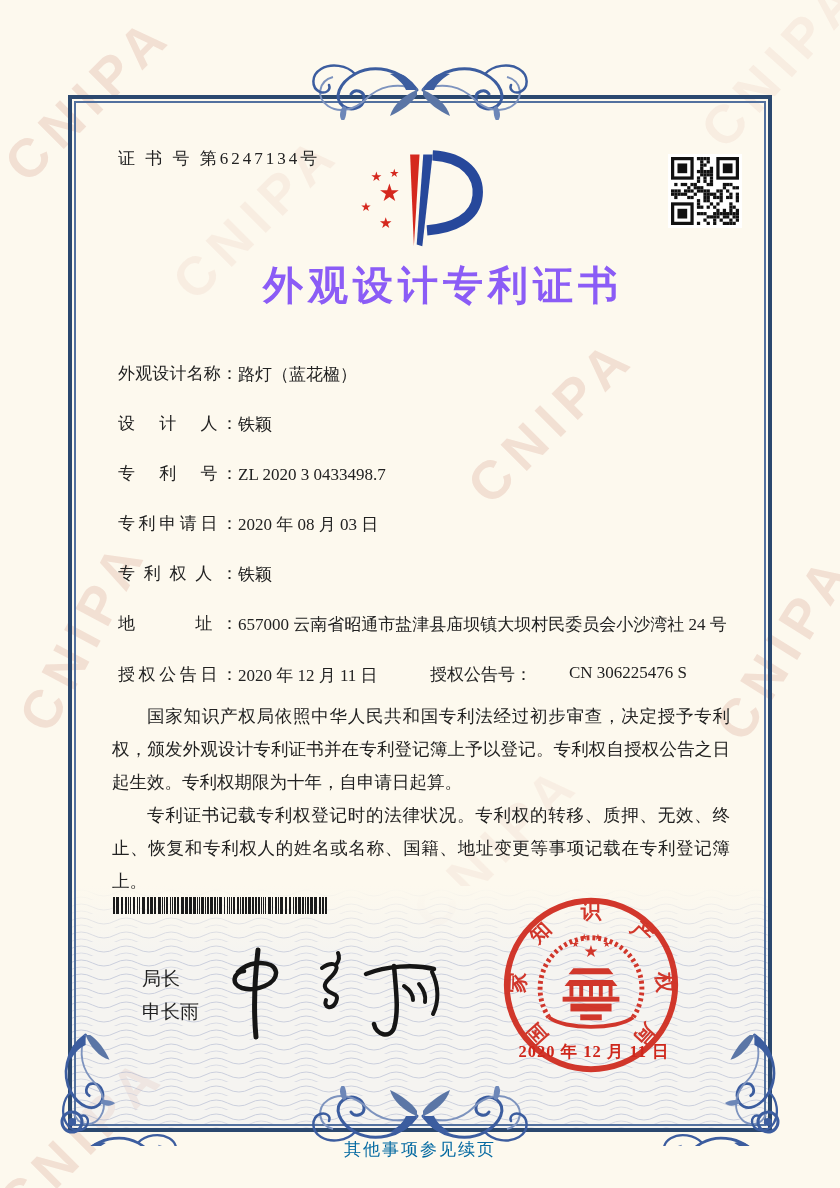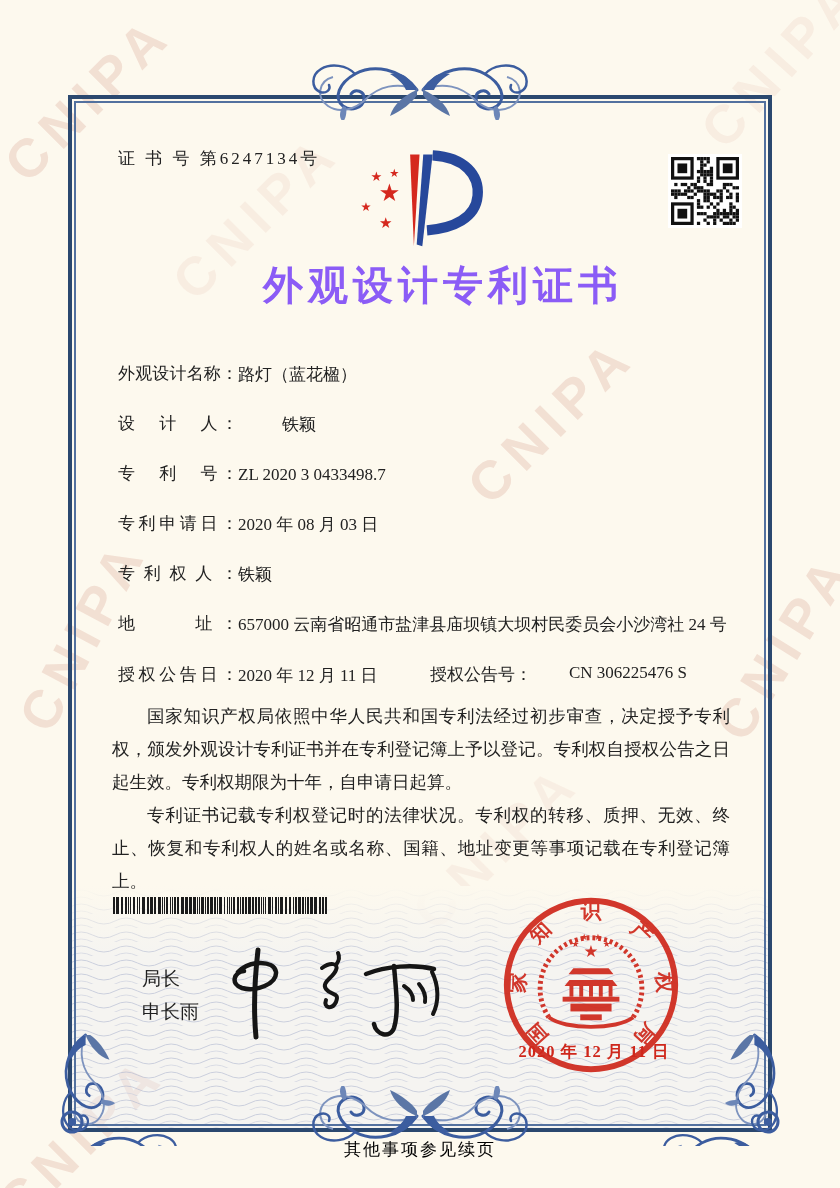--- a/index.html
+++ b/index.html
@@ -31,21 +31,21 @@
   .barcode{position:absolute;left:113px;top:897px;}
   .signer{position:absolute;left:118px;font-family:"Liberation Sans","DejaVu Sans",sans-serif;
       font-size:19px;color:#1f1f1f;margin-left:24px;}
   .sig{position:absolute;left:218px;top:942px;}
   .seal{position:absolute;left:498px;top:892px;z-index:6;}
   .sealdate{position:absolute;left:506px;top:1041px;width:176px;text-align:center;z-index:6;
       font-size:16.5px;letter-spacing:1px;color:#cf271b;font-weight:bold;}
   .pageno{position:absolute;left:0;top:1090px;width:840px;text-align:center;
       font-size:15px;letter-spacing:3px;}
   .contnote{position:absolute;left:0;top:1138px;width:840px;text-align:center;
-      font-size:17px;letter-spacing:2px;color:#000000;}
+      font-size:17px;letter-spacing:2px;color:#0369a1;}
   #seal-ring text{font-size:21px;font-weight:bold;fill:#cf271b;
       font-family:"Liberation Sans",sans-serif;}
 </style>
 </head>
 <body>
 
 <div class="page">
 
   <div class="wm" style="left:-8px;top:150px;transform:rotate(-45deg);">CNIPA</div>
   <div class="wm" style="left:160px;top:268px;transform:rotate(-45deg);opacity:.45;">CNIPA</div>
@@ -262,21 +262,21 @@
         <rect x="3.238095238095238" y="48.57142857142857" width="16.19047619047619" height="16.19047619047619" fill="#fff"></rect>
         <rect x="6.476190476190476" y="51.80952380952381" width="9.714285714285715" height="9.714285714285715" fill="#111"></rect>
       </svg>
 
     <div class="title">外观设计专利证书</div>
 
     <div class="frow" style="top:362px;">
       <span class="fl">外观设计名称：</span>
       <span class="fv">路灯（蓝花楹）</span>
     </div>
-    <div class="frow" style="top:412px;gap:44px;">
+    <div class="frow" style="top:412px;">
       <span class="fl">设　计　人：</span>
       <span class="fv">铁颖</span>
     </div>
     <div class="frow" style="top:462px;">
       <span class="fl">专　利　号：</span>
       <span class="fv">ZL 2020 3 0433498.7</span>
     </div>
     <div class="frow" style="top:512px;">
       <span class="fl">专利申请日：</span>
       <span class="fv">2020 年 08 月 03 日</span>

